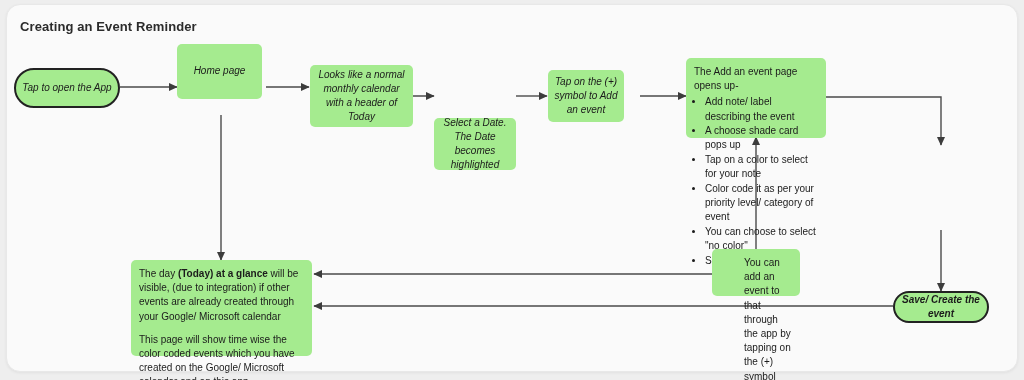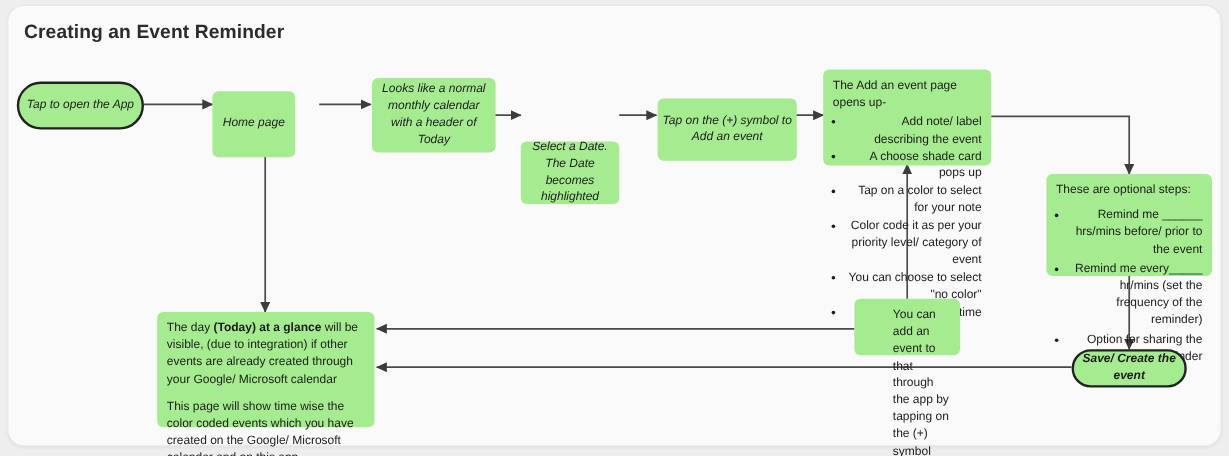--- a/index.html
+++ b/index.html
@@ -19,21 +19,21 @@
     width: 1012px; height: 368px;
     background: #fafafa;
     border: 1px solid #e8e8e8;
     border-radius: 14px;
     box-shadow: 0 1px 3px rgba(0,0,0,0.06);
     box-sizing: border-box;
   }
   .title {
     position: absolute;
     left: 20px; top: 19px;
-    font-size: 16px;
+    font-size: 13px;
     font-weight: bold;
     color: #2b2b2b;
     letter-spacing: 0.1px;
   }
   svg.edges {
     position: absolute; left: 0; top: 0;
     width: 1024px; height: 380px;
     pointer-events: none;
   }
   .node {
@@ -60,21 +60,20 @@
     font-style: italic;
   }
   .node.pad {
     padding: 7px 8px 7px 8px;
   }
   .node.bold { font-weight: bold; }
   .node ul {
     margin: 2px 0 0 0;
     padding-left: 11px;
     list-style-type: disc;
-    text-align: right;
   }
   .node li { margin: 0 0 0.5px 0; }
   .node p { margin: 0; }
   .node p + p { margin-top: 9px; }
   .lead { margin: 0 0 1px 0; }
   .spaced ul { margin-top: 7px; }
   .spaced li { margin-bottom: 2px; }
 </style>
 </head>
 <body>
@@ -101,56 +100,48 @@
       <path d="M756,249 L756,137"></path>
       <path d="M712,274 L314,274"></path>
       <path d="M893,306 L314,306"></path>
     </g>
   </svg>
 
   <div class="node stadium center" style="left:14px; top:68px; width:106px; height:40px;">
     <span>Tap to open the App</span>
   </div>
 
-  <div class="node rect center" style="left:177px; top:76px; width:69px; height:55px;">
+  <div class="node rect center" style="left:177px; top:44px; width:85px; height:55px;">
     <span>Home page</span>
   </div>
 
   <div class="node rect center" style="left:310px; top:65px; width:103px; height:62px;">
     <span>Looks like a normal monthly calendar with a header of Today</span>
   </div>
 
   <div class="node rect center" style="left:434px; top:70px; width:82px; height:52px;margin-top:48px;">
     <span>Select a Date. The Date becomes highlighted</span>
   </div>
 
-  <div class="node rect center" style="left:548px; top:82px; width:116px; height:52px;">
+  <div class="node rect center" style="left:548px; top:70px; width:76px; height:52px;">
     <span>Tap on the (+) symbol to Add an event</span>
   </div>
 
   <div class="node rect pad" style="left:686px; top:58px; width:140px; height:80px;">
     <p class="lead">The Add an event page opens up-</p>
     <ul>
       <li>Add note/ label describing the event</li>
       <li>A choose shade card pops up</li>
       <li>Tap on a color to select for your note</li>
       <li>Color code it as per your priority level/ category of event</li>
       <li>You can choose to select "no color"</li>
       <li>Set the time</li>
     </ul>
   </div>
 
-  <div class="node rect pad spaced" style="left:872px; top:145px; width:138px; height:85px;">
-    <p class="lead">These are optional steps:</p>
-    <ul>
-      <li>Remind me ______ hrs/mins before/ prior to the event</li>
-      <li>Remind me every_____ hr/mins (set the frequency of the reminder)</li>
-      <li>Option for sharing the event reminder</li>
-    </ul>
-  </div>
 
   <div class="node rect pad" style="left:712px; top:249px; width:88px; height:47px;padding-left:32px;">
     <p>You can add an event to that through the app by tapping on the (+) symbol</p>
   </div>
 
   <div class="node stadium center bold" style="left:893px; top:291px; width:96px; height:32px;">
     <span>Save/ Create the event</span>
   </div>
 
   <div class="node rect pad" style="left:131px; top:260px; width:181px; height:96px;">

